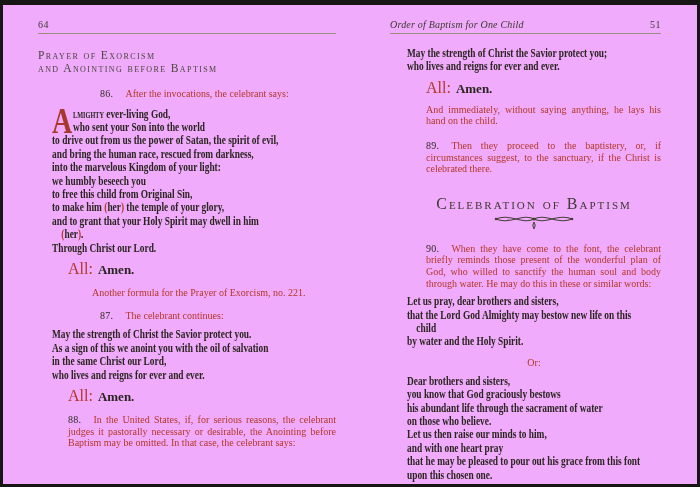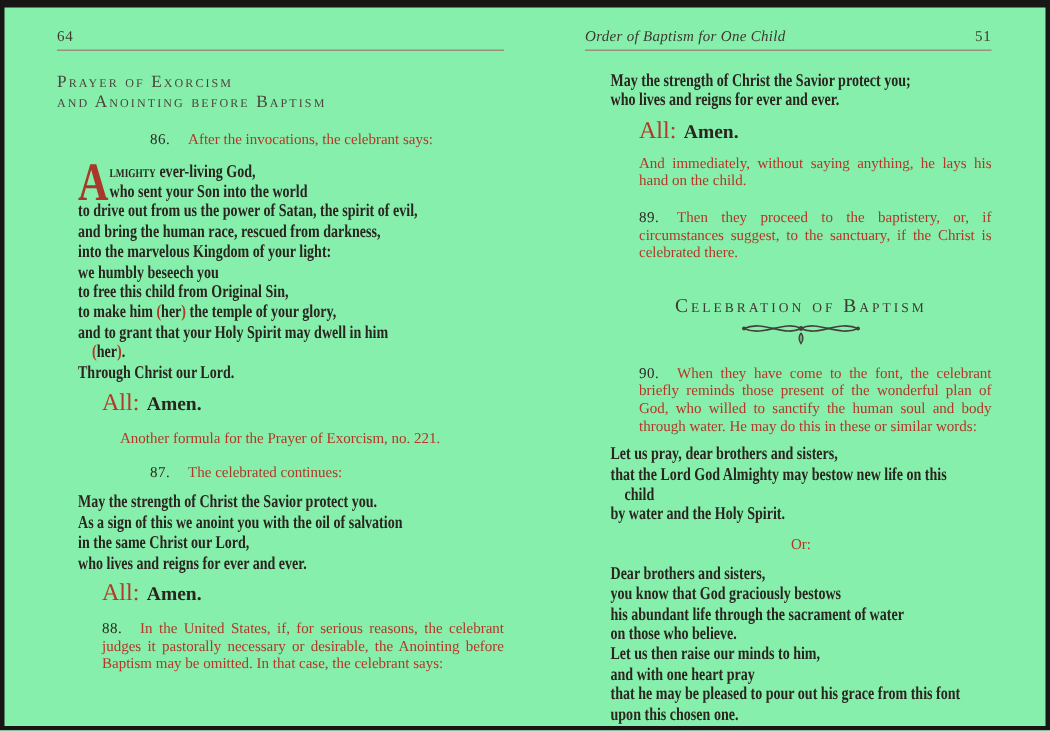--- a/index.html
+++ b/index.html
@@ -1,20 +1,20 @@
 <!DOCTYPE html>
 <html><head>
 <meta charset="utf-8">
 <style>
   * { margin:0; padding:0; box-sizing:border-box; }
   body { margin:0; background:#ffffff; }
   .frame {
     width:700px; height:487px;
     border:3px solid #171614; border-top-width:5px;
-    background:#86efac;
+    background:#f0abfc;
     display:flex;
     overflow:hidden;
     font-family:"Liberation Serif", serif;
     color:#2b2520;
   }
   .page { height:100%; }
   .page-left  { width:347px; padding:14px 14px 0 35px; }
   .page-right { width:347px; padding:14px 36px 0 40px; }
 
   .running-head {
@@ -25,21 +25,21 @@
   }
   .rh-title { font-style:italic; letter-spacing:0.2px; }
   .folio { letter-spacing:0.5px; }
 
   .section-heading {
     text-align:left; font-variant:small-caps;
     letter-spacing:1.4px; font-size:11.5px; line-height:13px;
     color:#4b453c; margin-top:15px;
   }
   .section-heading.big {
-    font-size:13px; letter-spacing:2px; color:#3e3931; margin-top:22px;
+    font-size:16px; letter-spacing:2px; color:#3e3931; margin-top:22px;
   }
 
   .rubric-row { font-size:10px; line-height:11.5px; margin-left:30px; white-space:nowrap;padding-left:32px; }
   .num { color:#2e2922; margin-right:12px; letter-spacing:0.3px; }
   .red { color:#b43727; }
 
   .redpara {
     font-size:10px; line-height:11.6px; text-align:justify;
     margin-left:30px; color:#b43727;
   }
@@ -58,21 +58,21 @@
   .dropcap {
     flex:0 0 27px; width:27px;
     font-size:36px; line-height:26px; font-weight:bold; color:#a8382b;
   }
   .sc { font-variant:small-caps; }
 
   .response { margin-left:30px; font-size:13px; font-weight:bold; }
   .page-right .response { margin-left:36px; }
   .response .all { font-size:16px; font-weight:normal; margin-right:5px; }
 
-  .note-line { font-size:10px; margin-left:42px; white-space:nowrap; }
+  .note-line { font-size:10px; margin-left:54px; white-space:nowrap; }
   .center-block { margin-left:17px; text-align:center; }
   .ornament-wrap { margin-left:17px; text-align:center; margin-top:1px; }
   .or-row { margin-left:17px; text-align:center; font-size:10px; margin-top:8px; }.mt5{margin-top:5px}.mt6{margin-top:6px}.mt7{margin-top:7px}
   .mt8{margin-top:8px}.mt9{margin-top:9px}.mt12{margin-top:12px}.mt13{margin-top:13px}
 </style>
 </head>
 <body>
 
 <div class="frame">
 
@@ -110,21 +110,21 @@
       <div class="pline">Through Christ our Lord.</div>
     </div>
 
     <div class="response mt5">
       <span class="all red">All:</span><span>Amen.</span>
     </div>
 
     <div class="note-line red mt9">Another formula for the Prayer of Exorcism, no. 221.</div>
 
     <div class="rubric-row mt12">
-      <span class="num">87.</span><span class="red">The celebrated continues:</span>
+      <span class="num">87.</span><span class="red">The celebrant continues:</span>
     </div>
 
     <div class="prayer mt7">
       <div class="pline">May the strength of Christ the Savior protect you.</div>
       <div class="pline">As a sign of this we anoint you with the oil of salvation</div>
       <div class="pline">in the same Christ our Lord,</div>
       <div class="pline">who lives and reigns for ever and ever.</div>
     </div>
 
     <div class="response mt5">

